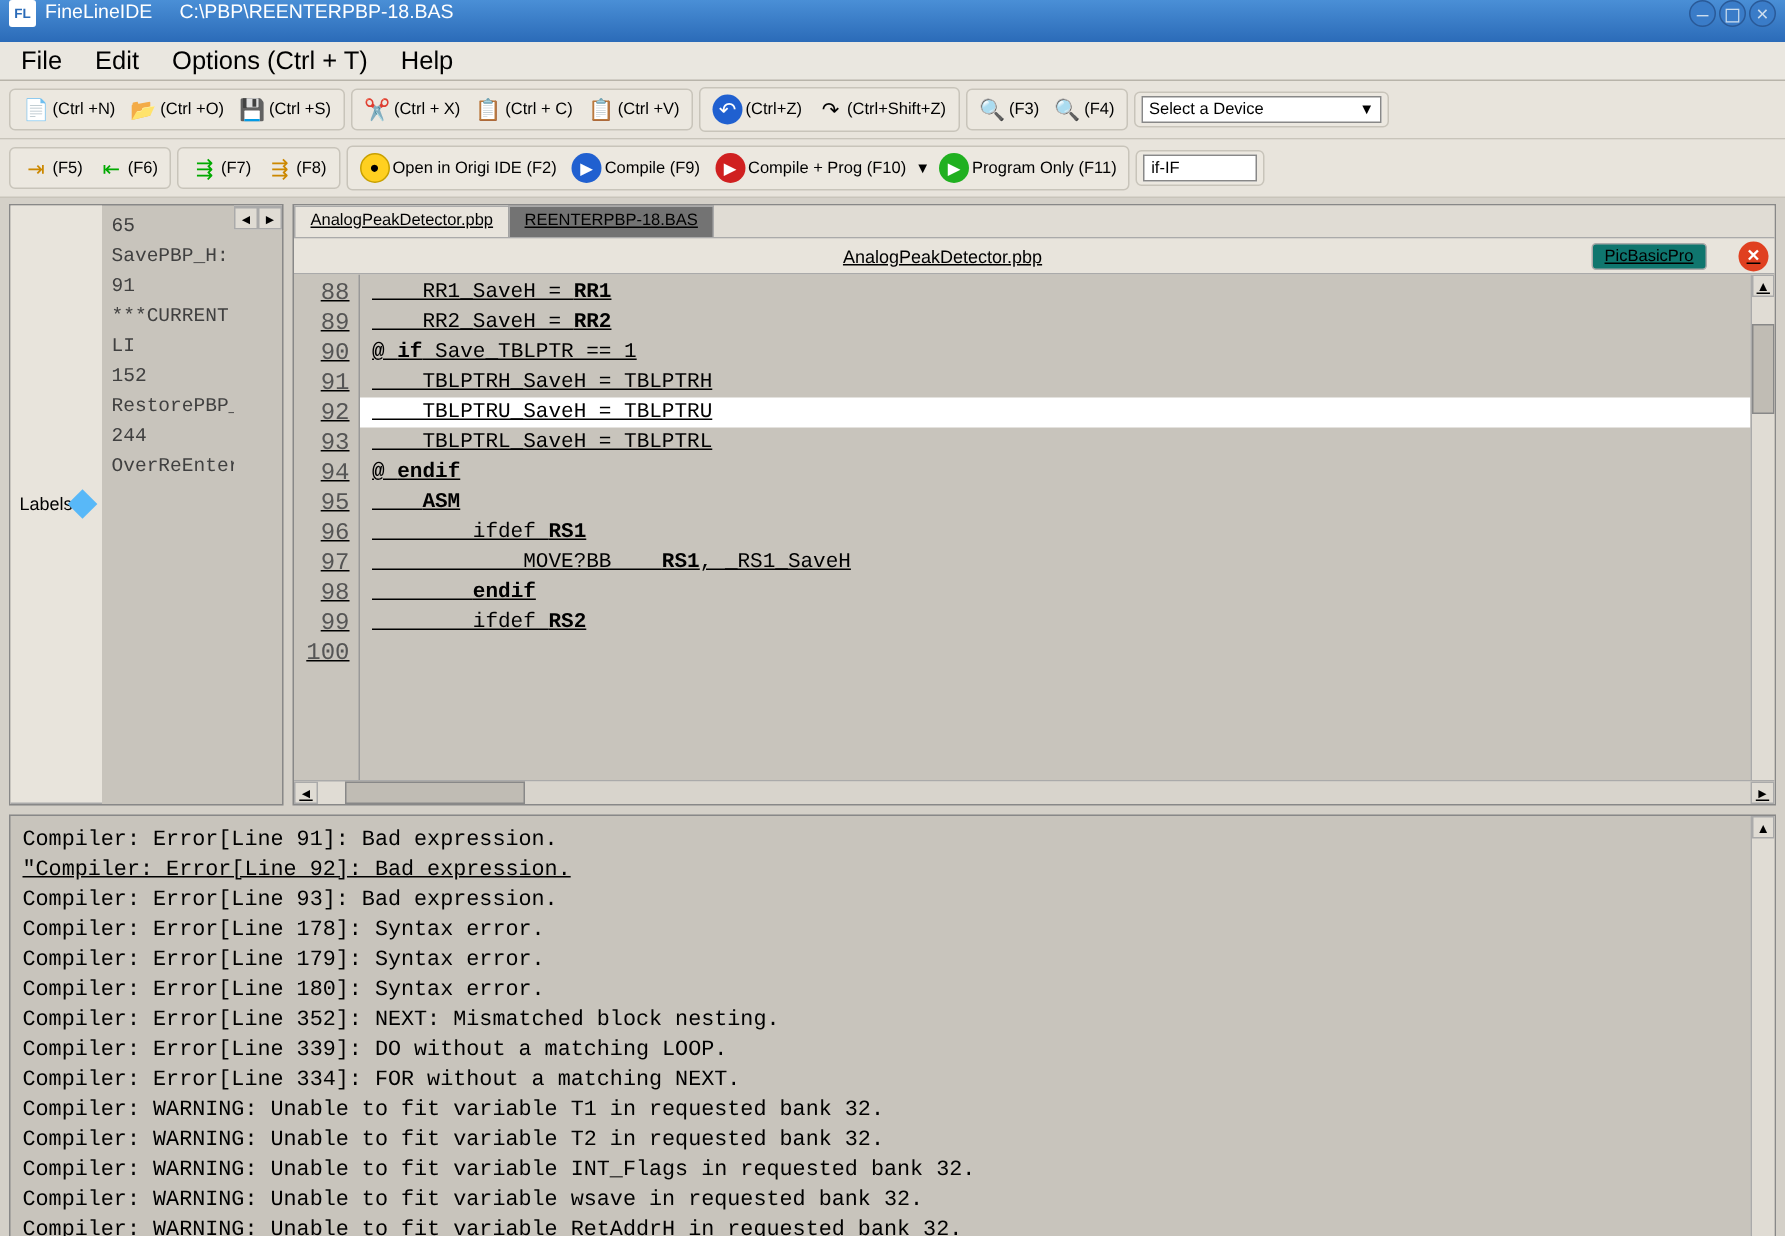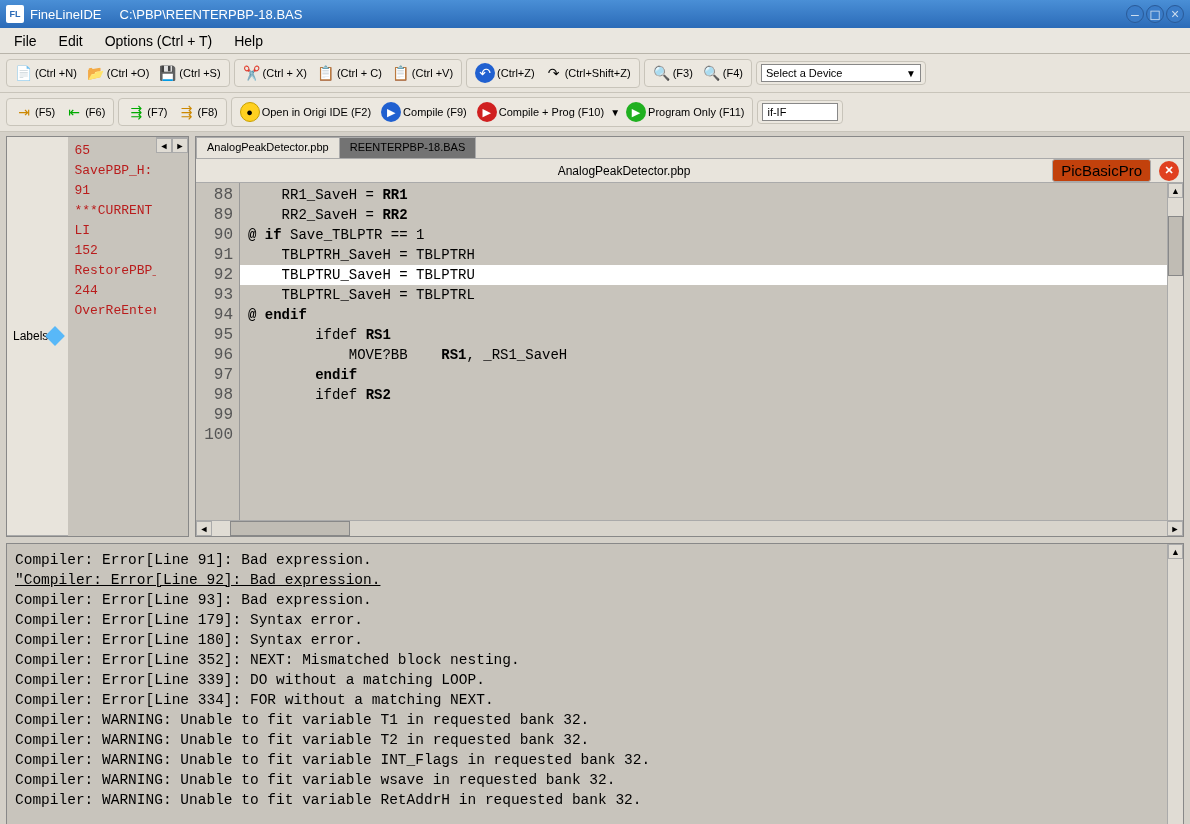--- a/index.html
+++ b/index.html
@@ -1,42 +1,42 @@
 <!DOCTYPE html>
 <html><head>
 <meta charset="utf-8">
 <style>
 * { box-sizing: border-box; margin: 0; padding: 0; }
 body { font-family: Tahoma, Arial, sans-serif; font-size: 11px; background: #d4d0c8; width: 1190px; height: 824px; overflow: hidden; }
-.titlebar { height: 28px; background: linear-gradient(to bottom, #4a8fd6, #2b6bb8); color: #fff; display: flex; align-items: center; padding: 0 6px; }
+.titlebar { height: 28px; background: linear-gradient(to bottom, #4a8fd6, #2b6bb8); color: #fff; display: flex; align-items: flex-start; padding: 0 6px; }
 .titlebar-icon { width: 18px; height: 18px; background: #fff; color: #2b6bb8; font-size: 9px; font-weight: bold; display: flex; align-items: center; justify-content: center; border-radius: 2px; margin-right: 6px; }
 .titlebar-text { flex: 1; font-size: 13px; }
 .win-controls { display: flex; gap: 2px; }
 .win-btn { width: 18px; height: 18px; border-radius: 50%; background: #3a7cc8; border: 1px solid #2a5a98; display: flex; align-items: center; justify-content: center; color: #cde; font-size: 14px; cursor: pointer; }
 .menubar { height: 26px; background: #eae7e0; display: flex; align-items: center; padding: 0 4px; gap: 2px; border-bottom: 1px solid #b8b4aa; }
-.menu-item { padding: 4px 10px; cursor: pointer; font-size: 14px; text-align: center; }
+.menu-item { padding: 4px 10px; cursor: pointer; font-size: 17px; text-align: center; }
 .toolbar-row { background: #e8e4dc; padding: 4px 6px; display: flex; align-items: center; gap: 4px; border-bottom: 1px solid #c8c4ba; flex-wrap: wrap; }
 .tool-group { display: flex; align-items: center; gap: 2px; border: 1px solid #c8c4ba; border-radius: 4px; padding: 2px 4px; background: #ece8e0; }
 .tool-btn { display: flex; align-items: center; gap: 2px; padding: 2px 4px; cursor: pointer; border-radius: 3px; font-size: 11px; }
 .tool-icon { width: 18px; height: 18px; display: flex; align-items: center; justify-content: center; font-size: 14px; }
 .device-select { border: 1px solid #888; background: #fff; padding: 2px 4px; font-size: 11px; min-width: 160px; display: flex; align-items: center; justify-content: space-between; }
 .main-area { display: flex; height: 405px; padding: 4px 6px 0 6px; gap: 6px; }
 .sidebar { width: 183px; border: 1px solid #888; background: #c8c4bc; display: flex; }
 .sidebar-head { background: #e8e4dc; border-bottom: 1px solid #aaa; padding: 3px 6px; display: flex; align-items: center; justify-content: space-between; font-size: 12px; }
-.sidebar-content { flex: 1; padding: 4px 6px; font-family: 'Courier New', monospace; font-size: 13px; color: #b91c1c; overflow: hidden; line-height: 20px; }
+.sidebar-content { flex: 1; padding: 4px 6px; font-family: 'Courier New', monospace; font-size: 13px; color: #404040; overflow: hidden; line-height: 20px; }
 .sidebar-scroll { height: 16px; background: #e8e4dc; border-top: 1px solid #aaa; display: flex; }
 .scroll-arrow { width: 16px; height: 15px; background: #e0dcd4; border: 1px solid #aaa; display: flex; align-items: center; justify-content: center; font-size: 9px; cursor: pointer; }
 .scroll-track { flex: 1; background: #d8d4cc; }
-.editor-area { flex: 1; display: flex; flex-direction: column; border: 1px solid #888; }
+.editor-area { flex: 1; display: flex; flex-direction: column; border: 1px solid #888; text-decoration: underline; }
 .tabs { display: flex; background: #e0dcd4; height: 22px; border-bottom: 1px solid #aaa; }
 .tab { padding: 3px 10px; border: 1px solid #aaa; border-bottom: none; background: #e8e4dc; font-size: 11px; cursor: pointer; margin-right: -1px; }
 .tab.active { background: #737373; }
 .editor-header { height: 24px; background: #e8e4dc; display: flex; align-items: center; border-bottom: 1px solid #aaa; }
 .editor-title { flex: 1; text-align: center; font-size: 12px; }
-.lang-badge { padding: 2px 8px; border: 1px solid #aaa; background: #c2410c; font-size: 15px; border-radius: 3px; margin-right: 8px; }
+.lang-badge { padding: 2px 8px; border: 1px solid #aaa; background: #0f766e; font-size: 11px; border-radius: 3px; margin-right: 21px; }
 .close-btn { width: 20px; height: 20px; border-radius: 50%; background: #e04020; color: #fff; display: flex; align-items: center; justify-content: center; cursor: pointer; margin-right: 4px; font-weight: bold; }
 .code-wrap { flex: 1; display: flex; overflow: hidden; background: #c8c4bc; }
 .gutter { width: 44px; background: #c8c4bc; text-align: right; padding: 2px 6px 2px 2px; font-family: 'Courier New', monospace; font-size: 16px; color: #555; border-right: 1px solid #999; }
 .gutter div { height: 20px; line-height: 20px; }
 .code-lines { flex: 1; font-family: 'Courier New', monospace; font-size: 14px; padding: 2px 0; }
 .code-line { height: 20px; line-height: 20px; padding-left: 8px; white-space: pre; }
 .code-line.hl { background: #fff; }
 .bold { font-weight: bold; }
 .vscroll { width: 16px; background: #e0dcd4; border-left: 1px solid #aaa; }
 .vscroll-thumb { background: #c0bcb4; border: 1px solid #888; height: 60px; margin-top: 18px; }
@@ -229,20 +229,21 @@
         <div>100</div>
       </div>
       <div class="code-lines">
         <div class="code-line"><span>    RR1_SaveH = </span><span class="bold">RR1</span></div>
         <div class="code-line"><span>    RR2_SaveH = </span><span class="bold">RR2</span></div>
         <div class="code-line"><span class="bold">@ </span><span class="bold">if</span><span> Save_TBLPTR == 1</span></div>
         <div class="code-line"><span>    TBLPTRH_SaveH = TBLPTRH</span></div>
         <div class="code-line hl"><span>    TBLPTRU_SaveH = TBLPTRU</span></div>
         <div class="code-line"><span>    TBLPTRL_SaveH = TBLPTRL</span></div>
         <div class="code-line"><span class="bold">@ </span><span class="bold">endif</span></div>
+        <div class="code-line"><span>    </span><span class="bold">ASM</span></div>
         <div class="code-line"><span>        ifdef </span><span class="bold">RS1</span></div>
         <div class="code-line"><span>            MOVE?BB    </span><span class="bold">RS1</span><span>, _RS1_SaveH</span></div>
         <div class="code-line"><span>        </span><span class="bold">endif</span></div>
         <div class="code-line"><span>        ifdef </span><span class="bold">RS2</span></div>
       </div>
       <div class="vscroll">
         <div class="scroll-arrow" style="width:15px">▲</div>
         <div class="vscroll-thumb"></div>
       </div>
     </div>
@@ -253,20 +254,21 @@
       <div class="scroll-arrow">►</div>
     </div>
   </div>
 </div>
 
 <div class="output-panel">
   <div class="output-content">
     <div class="output-line">Compiler: Error[Line 91]: Bad expression.</div>
     <div class="output-line underline">"Compiler: Error[Line 92]: Bad expression.</div>
     <div class="output-line">Compiler: Error[Line 93]: Bad expression.</div>
+    <div class="output-line">Compiler: Error[Line 178]: Syntax error.</div>
     <div class="output-line">Compiler: Error[Line 179]: Syntax error.</div>
     <div class="output-line">Compiler: Error[Line 180]: Syntax error.</div>
     <div class="output-line">Compiler: Error[Line 352]: NEXT: Mismatched block nesting.</div>
     <div class="output-line">Compiler: Error[Line 339]: DO without a matching LOOP.</div>
     <div class="output-line">Compiler: Error[Line 334]: FOR without a matching NEXT.</div>
     <div class="output-line">Compiler: WARNING: Unable to fit variable T1  in requested bank 32.</div>
     <div class="output-line">Compiler: WARNING: Unable to fit variable T2  in requested bank 32.</div>
     <div class="output-line">Compiler: WARNING: Unable to fit variable INT_Flags in requested bank 32.</div>
     <div class="output-line">Compiler: WARNING: Unable to fit variable wsave in requested bank 32.</div>
     <div class="output-line">Compiler: WARNING: Unable to fit variable RetAddrH in requested bank 32.</div>

